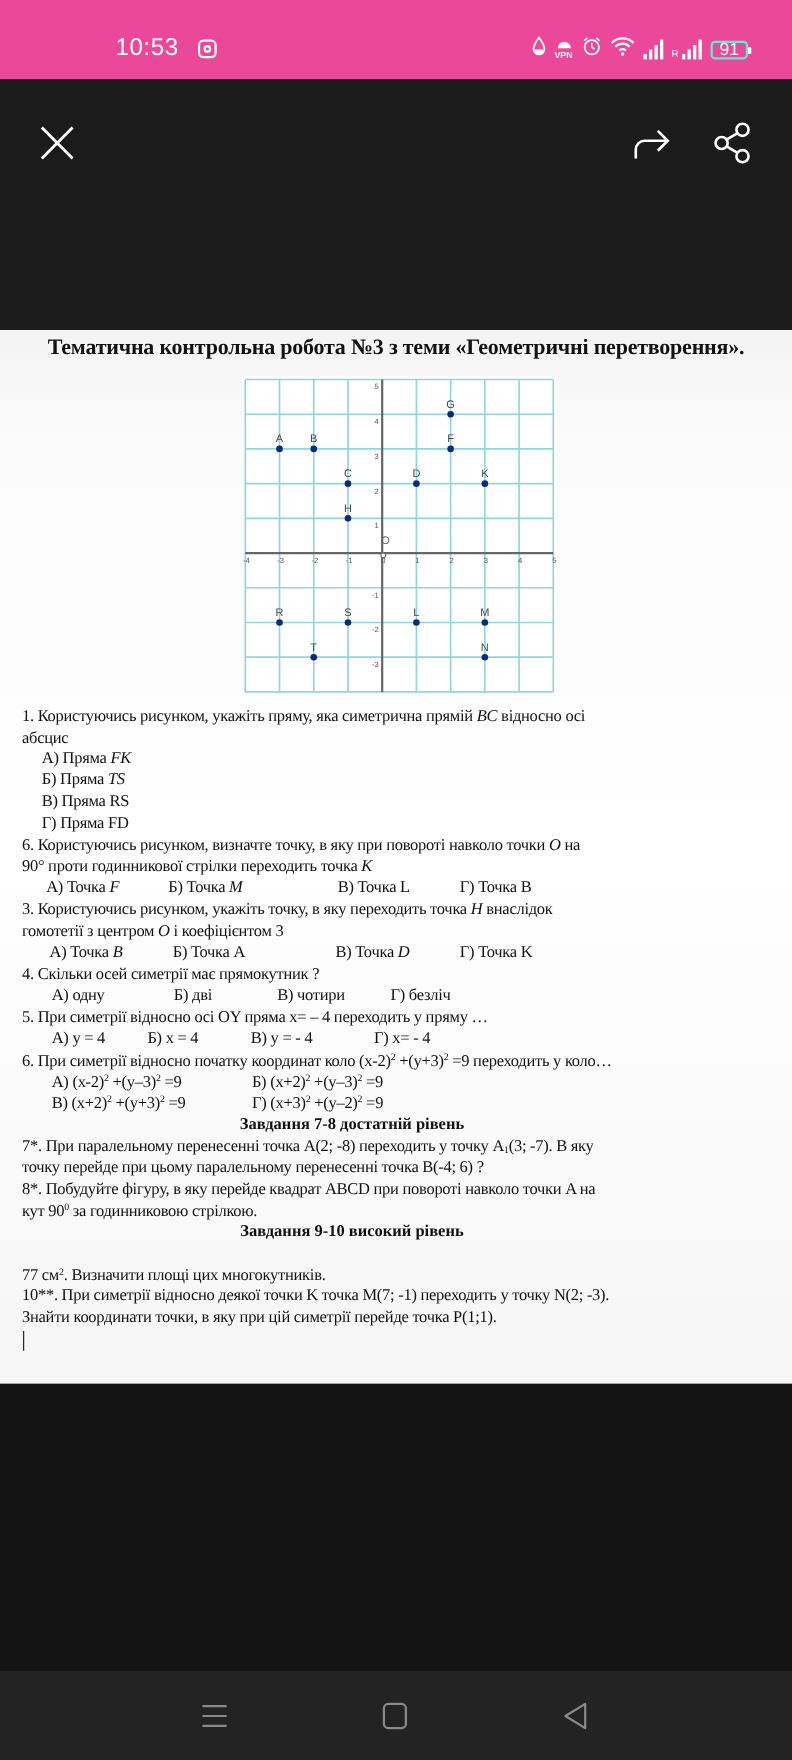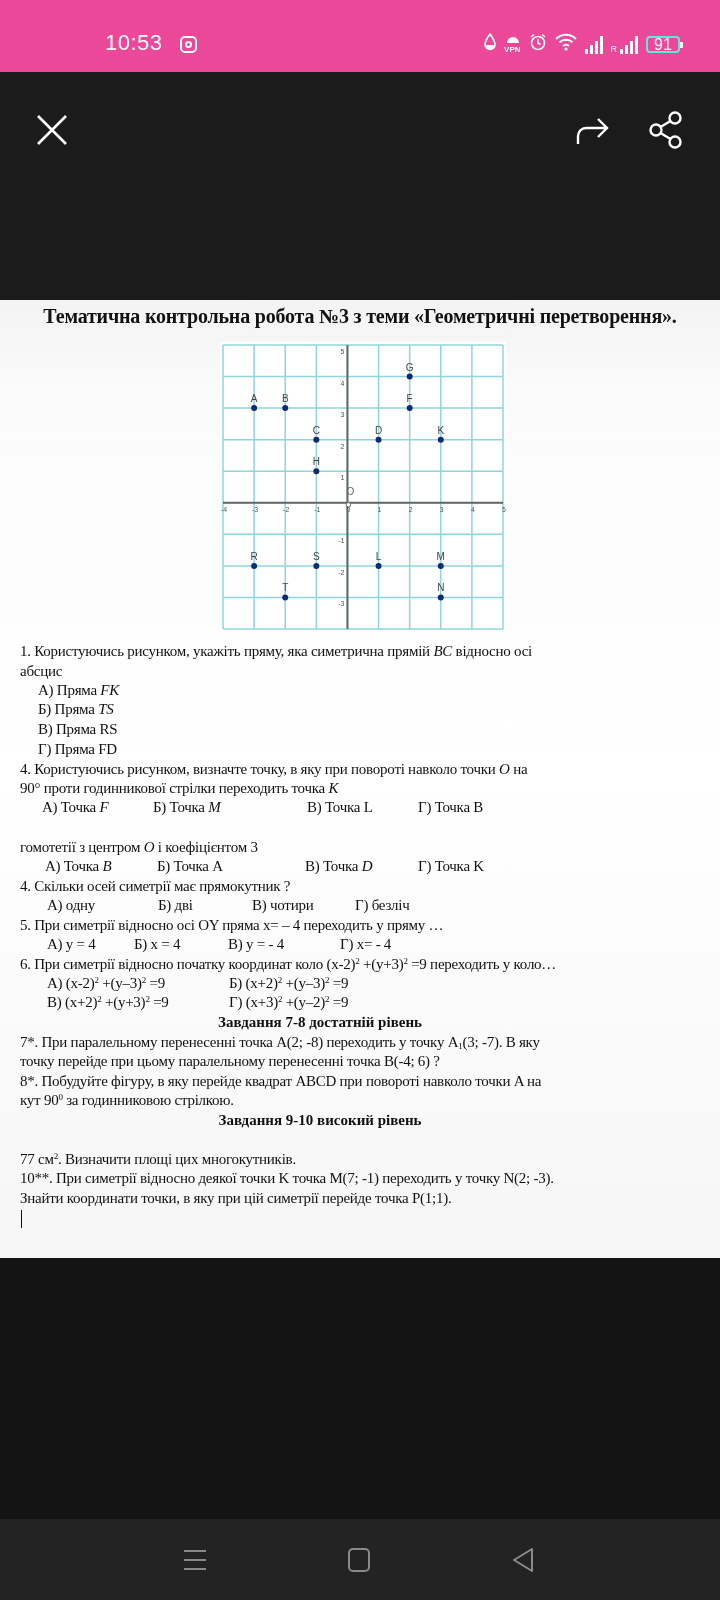--- a/index.html
+++ b/index.html
@@ -200,27 +200,28 @@
       </svg>
   </div>
 
   <div class="line" style="top:343px"><span>1. Користуючись рисунком, укажіть пряму, яка симетрична прямій </span><i class="it">BC</i><span> відносно осі</span></div>
   <div class="line" style="top:363px">абсцис</div>
   <div class="opt" style="left:38px;top:382px"><span>А)</span> <span>Пряма </span><i class="it">FK</i></div>
   <div class="opt" style="left:38px;top:401px"><span>Б)</span>  <span>Пряма </span><i class="it">TS</i></div>
   <div class="opt" style="left:38px;top:421px"><span>В)</span>  <span>Пряма RS</span></div>
   <div class="opt" style="left:38px;top:441px"><span>Г)</span>  <span>Пряма FD</span></div>
 
-  <div class="line" style="top:461px"><span>4.   Користуючись рисунком, визначте точку, в яку при повороті навколо точки </span><i class="it">O</i><span> на</span></div>
+  <div class="line" style="top:461px"><span>6.   Користуючись рисунком, визначте точку, в яку при повороті навколо точки </span><i class="it">O</i><span> на</span></div>
   <div class="line" style="top:480px"><span>90° проти годинникової стрілки переходить  точка </span><i class="it">K</i></div>
   <div class="opt" style="left:42px;top:499px"><span>А) Точка </span><i class="it">F</i></div>
   <div class="opt" style="left:153px;top:499px"><span>Б)  Точка </span><i class="it">M</i></div>
   <div class="opt" style="left:307px;top:499px">В)  Точка L</div>
   <div class="opt" style="left:418px;top:499px">Г)  Точка B</div>
 
+  <div class="line" style="top:519px"><span>3. Користуючись рисунком, укажіть точку, в яку переходить   точка </span><i class="it">H</i><span>   внаслідок</span></div>
   <div class="line" style="top:539px"><span>гомотетії з центром </span><i class="it">O</i><span> і коефіцієнтом  3</span></div>
   <div class="opt" style="left:45px;top:558px"><span>А)  Точка </span><i class="it">B</i></div>
   <div class="opt" style="left:157px;top:558px">Б)  Точка A</div>
   <div class="opt" style="left:305px;top:558px"><span>В)  Точка </span><i class="it">D</i></div>
   <div class="opt" style="left:418px;top:558px">Г)  Точка K</div>
 
   <div class="line" style="top:578px">4. Скільки осей симетрії має прямокутник ?</div>
   <div class="opt" style="left:47px;top:597px">А)   одну</div>
   <div class="opt" style="left:158px;top:597px">Б) дві</div>
   <div class="opt" style="left:252px;top:597px">В) чотири</div>

